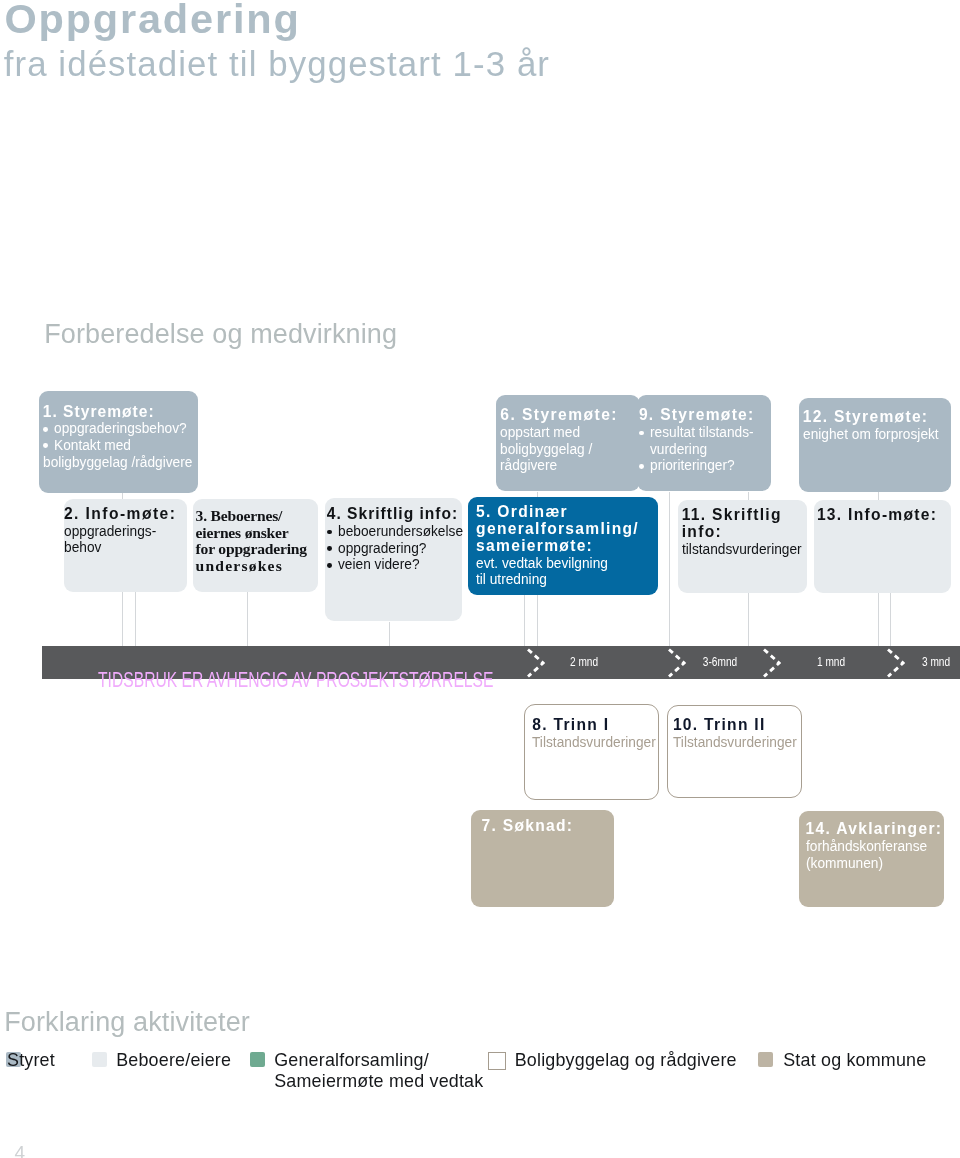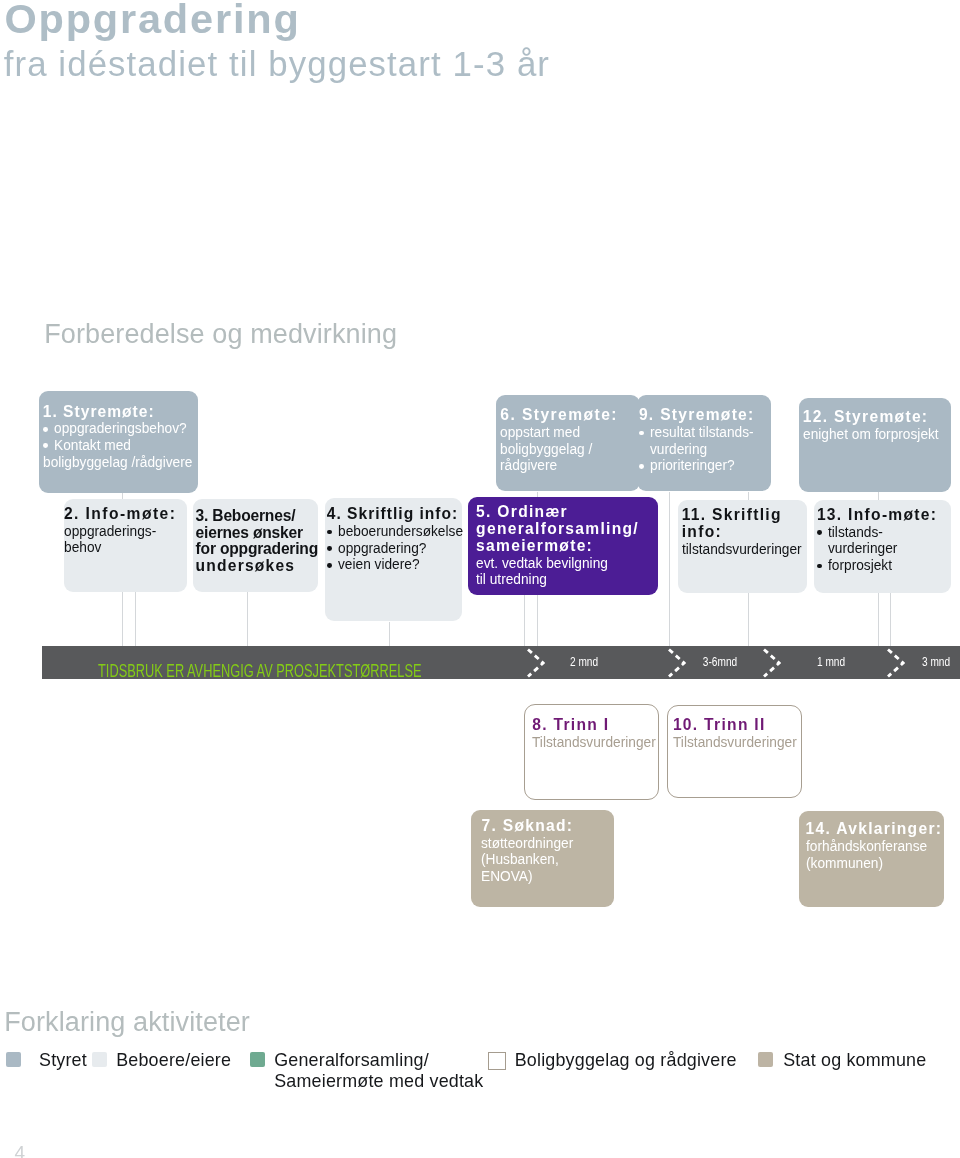--- a/index.html
+++ b/index.html
@@ -29,51 +29,51 @@
   }
 
   
   .conn { position:absolute; width:1px; background:#d4d7da; }
 
   
   .box { position:absolute; border-radius:9px; box-sizing:border-box;
          padding:7px 0 0 3.2px; }
   .box.steel   { background:#aab9c4; }
   .box.pale    { background:#e7ebee; }
-  .box.green   { background:#4c1d95; }
+  .box.green   { background:#0369a1; }
   .box.tan     { background:#bdb5a4; }
   .box.outline { background:#ffffff; border:1.4px solid #a79e91; border-radius:11px; }
 
   .btitle {
     font-weight:bold; font-size:15.6px; letter-spacing:1.15px;
     line-height:16.7px; white-space:pre; color:#111316;
   }
-  .box.t0 .btitle  { letter-spacing:-0.2px; }
+  .box.t0 .btitle  { letter-spacing:-0.2px;font-family:Liberation Serif, serif; }
   .box.t0 .btitle > div:nth-child(4) { letter-spacing:1.2px; }
   .box.t1 .btitle  { letter-spacing:1.0px; }
   .box.t2 .btitle  { letter-spacing:1.3px; }
   .box.t3 .btitle  { letter-spacing:1.45px; }
   .steel .btitle, .green .btitle, .tan .btitle { color:#ffffff; }
-  .outline .btitle { color:#701a75; }
+  .outline .btitle { color:#0f172a; }
 
   .bbody { font-size:15.4px; line-height:16.7px; color:#111316; white-space:nowrap; }
   .steel .bbody, .green .bbody, .tan .bbody { color:#ffffff; }
   .outline .bbody { color:#a79e91; }
   .bline { position:relative; height:16.7px; }
   .bline > span.t { display:inline-block; transform-origin:left center;
                     transform:scaleX(0.891); }
   .bline.bul > span.t { }
   .dot { position:absolute; left:0.5px; top:6.6px; width:4.8px; height:4.8px;
          border-radius:50%; background:currentColor; }
 
   
   #bar { left:42px; top:646px; width:918px; height:33px; background:#58595b; }
   #bar-label {
-    position:absolute; left:56.2px; top:16px; color:#84cc16;
-    font-size:18px; line-height:18px; white-space:nowrap;
+    position:absolute; left:56.2px; top:25px; color:#f0abfc;
+    font-size:22px; line-height:18px; white-space:nowrap;
   }
   #bar-label > span { display:inline-block; transform-origin:left center; transform:scaleX(0.712); }
   .seg-label { position:absolute; top:7.2px; color:#fff; font-size:12px;
                line-height:18px; white-space:nowrap; }
   .seg-label > span { display:inline-block; transform-origin:center center; transform:scaleX(0.843); }
   .chev { position:absolute; top:2px; }
 
   
   #legend-heading {
     left:4.2px; top:1008px; font-size:27px; color:#b4bcbd;
@@ -146,25 +146,20 @@
     <div class="box steel t3" style="left:496.1px;top:394.5px;width:144px;height:96.8px;padding:12.7px 0 0 4.2px">
       <div class="btitle"><div>6. Styremøte:</div></div>
       <div class="bbody">
           <div class="bline"><span class="t">oppstart med</span></div>
           <div class="bline"><span class="t">boligbyggelag /</span></div>
           <div class="bline"><span class="t">rådgivere</span></div>
         </div>
     </div>
     <div class="box tan t2" style="left:470.9px;top:809.8px;width:143px;height:97px;padding:8.2px 0 0 10.6px">
       <div class="btitle"><div>7. Søknad:</div></div>
-      <div class="bbody">
-          <div class="bline"><span class="t">støtteordninger</span></div>
-          <div class="bline"><span class="t">(Husbanken,</span></div>
-          <div class="bline"><span class="t">ENOVA)</span></div>
-        </div>
     </div>
     <div class="box outline t2" style="left:524px;top:704.4px;width:135.3px;height:95.4px;padding:11.8px 0 0 7.2px">
       <div class="btitle"><div>8. Trinn I</div></div>
       <div class="bbody">
           <div class="bline"><span class="t">Tilstandsvurderinger</span></div>
         </div>
     </div>
     <div class="box steel t2" style="left:636.5px;top:394.5px;width:134.4px;height:96.8px;padding:12.9px 0 0 2.4px">
       <div class="btitle"><div>9. Styremøte:</div></div>
       <div class="bbody">
@@ -186,25 +181,20 @@
         </div>
     </div>
     <div class="box steel t2" style="left:799.1px;top:398.4px;width:152.1px;height:93.9px;padding:11.1px 0 0 3.6px">
       <div class="btitle"><div>12. Styremøte:</div></div>
       <div class="bbody">
           <div class="bline"><span class="t">enighet om forprosjekt</span></div>
         </div>
     </div>
     <div class="box pale t2" style="left:813.9px;top:499.8px;width:137.2px;height:93.4px;padding:7.2px 0 0 3px">
       <div class="btitle"><div>13. Info-møte:</div></div>
-      <div class="bbody">
-          <div class="bline bul"><i class="dot"></i><span class="t" style="margin-left: 11px;">tilstands-</span></div>
-          <div class="bline"><span class="t" style="margin-left: 11px;">vurderinger</span></div>
-          <div class="bline bul"><i class="dot"></i><span class="t" style="margin-left: 11px;">forprosjekt</span></div>
-        </div>
     </div>
     <div class="box tan t2" style="left:799px;top:810.6px;width:145px;height:96.2px;padding:10.8px 0 0 6.6px">
       <div class="btitle"><div>14. Avklaringer:</div></div>
       <div class="bbody">
           <div class="bline"><span class="t">forhåndskonferanse</span></div>
           <div class="bline"><span class="t">(kommunen)</span></div>
         </div>
     </div>
   </div>
 
@@ -224,21 +214,21 @@
         <path d="M1 1.5 L16.2 15 L1 28.5" fill="none" stroke="#ffffff" stroke-width="2.9" stroke-dasharray="5.2 3.9" stroke-linecap="butt"></path>
       </svg>
     <svg class="chev" width="18" height="30" viewBox="0 0 18 30" style="left:845.3px">
         <path d="M1 1.5 L16.2 15 L1 28.5" fill="none" stroke="#ffffff" stroke-width="2.9" stroke-dasharray="5.2 3.9" stroke-linecap="butt"></path>
       </svg>
   </div>
 
   <div id="legend">
     <div class="abs" id="legend-heading">Forklaring aktiviteter</div>
     <div class="lg-sw" style="left:6.2px;background:#aab9c4;"></div>
-    <div class="lg-tx" style="left:39px">Styret</div>
+    <div class="lg-tx" style="left:7px">Styret</div>
     <div class="lg-sw" style="left:91.9px;background:#e7ebee;"></div>
     <div class="lg-tx" style="left:116.2px">Beboere/eiere</div>
     <div class="lg-sw" style="left:249.8px;background:#6faa91;"></div>
     <div class="lg-tx" style="left:274.2px">Generalforsamling/
 Sameiermøte med vedtak</div>
     <div class="lg-sw empty" style="left:488.1px;"></div>
     <div class="lg-tx" style="left:514.7px">Boligbyggelag og rådgivere</div>
     <div class="lg-sw" style="left:757.8px;background:#bdb4a4;"></div>
     <div class="lg-tx" style="left:783.2px">Stat og kommune</div>
   </div>

